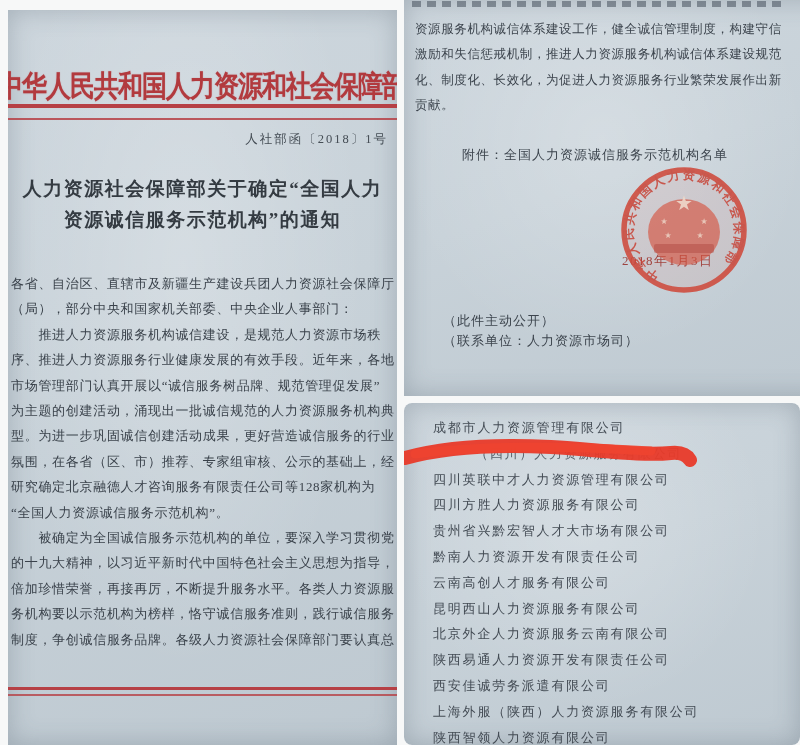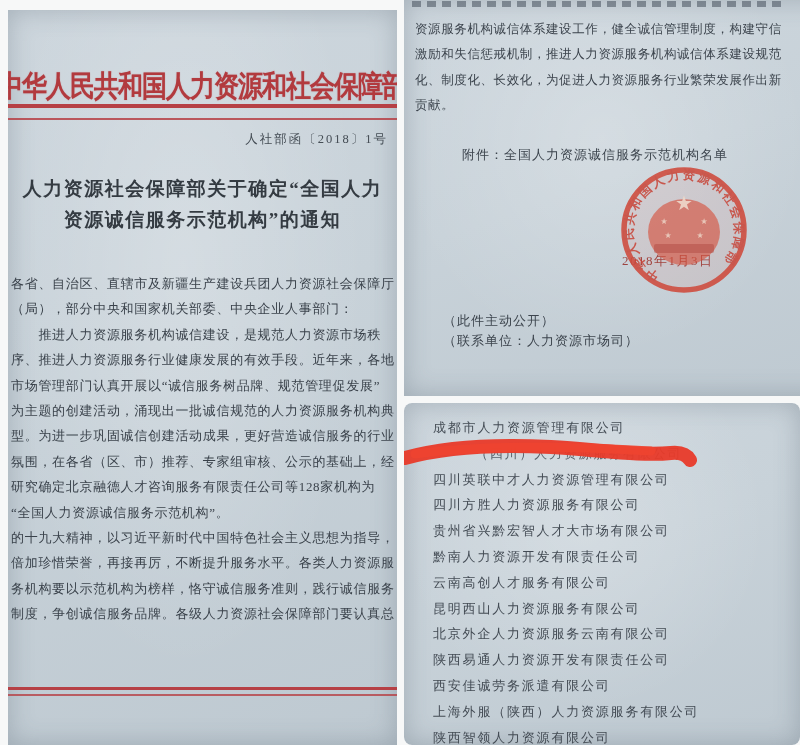--- a/index.html
+++ b/index.html
@@ -75,20 +75,21 @@
     <div class="line">各省、自治区、直辖市及新疆生产建设兵团人力资源社会保障厅</div>
         <div class="line">（局），部分中央和国家机关部委、中央企业人事部门：</div>
         <div class="line">　　推进人力资源服务机构诚信建设，是规范人力资源市场秩</div>
         <div class="line">序、推进人力资源服务行业健康发展的有效手段。近年来，各地</div>
         <div class="line">市场管理部门认真开展以“诚信服务树品牌、规范管理促发展”</div>
         <div class="line">为主题的创建活动，涌现出一批诚信规范的人力资源服务机构典</div>
         <div class="line">型。为进一步巩固诚信创建活动成果，更好营造诚信服务的行业</div>
         <div class="line">氛围，在各省（区、市）推荐、专家组审核、公示的基础上，经</div>
         <div class="line">研究确定北京融德人才咨询服务有限责任公司等128家机构为</div>
         <div class="line">“全国人力资源诚信服务示范机构”。</div>
+        <div class="line">　　被确定为全国诚信服务示范机构的单位，要深入学习贯彻党</div>
         <div class="line">的十九大精神，以习近平新时代中国特色社会主义思想为指导，</div>
         <div class="line">倍加珍惜荣誉，再接再厉，不断提升服务水平。各类人力资源服</div>
         <div class="line">务机构要以示范机构为榜样，恪守诚信服务准则，践行诚信服务</div>
         <div class="line">制度，争创诚信服务品牌。各级人力资源社会保障部门要认真总</div>
       </div>
     <div class="rule lp-rule3"></div>
     <div class="rule lp-rule4"></div>
   </div>
 
   <div class="panel panel-rtop">

